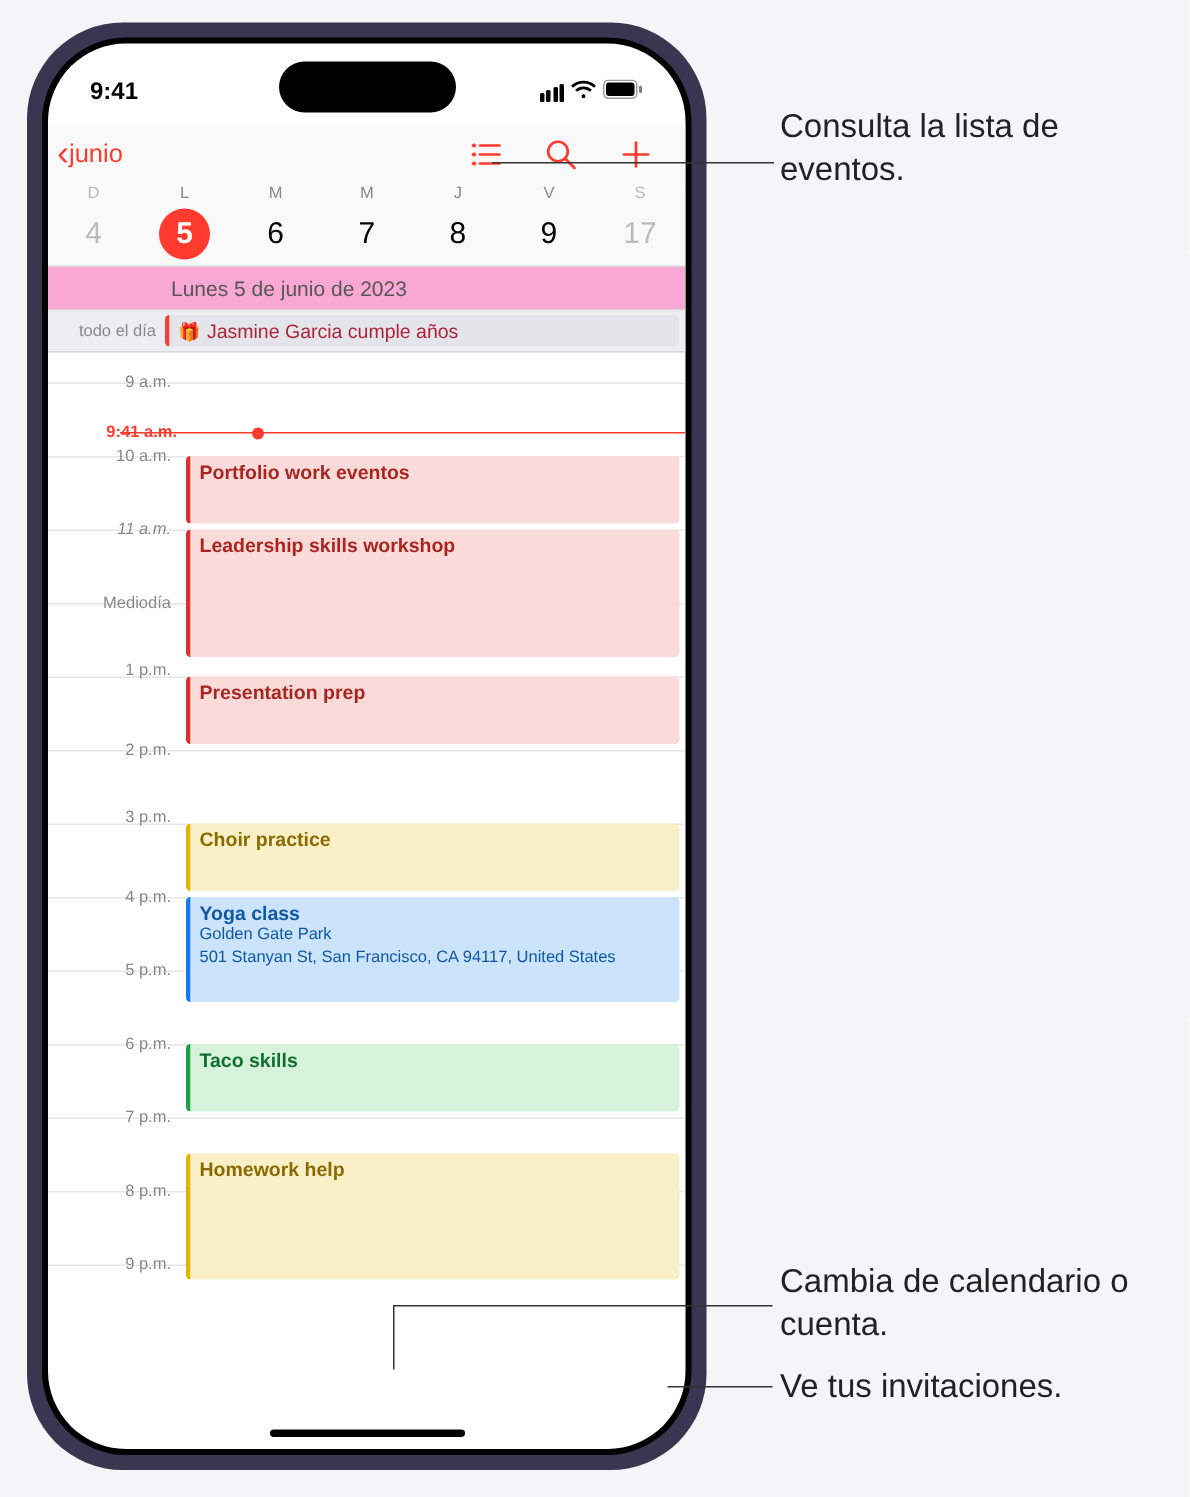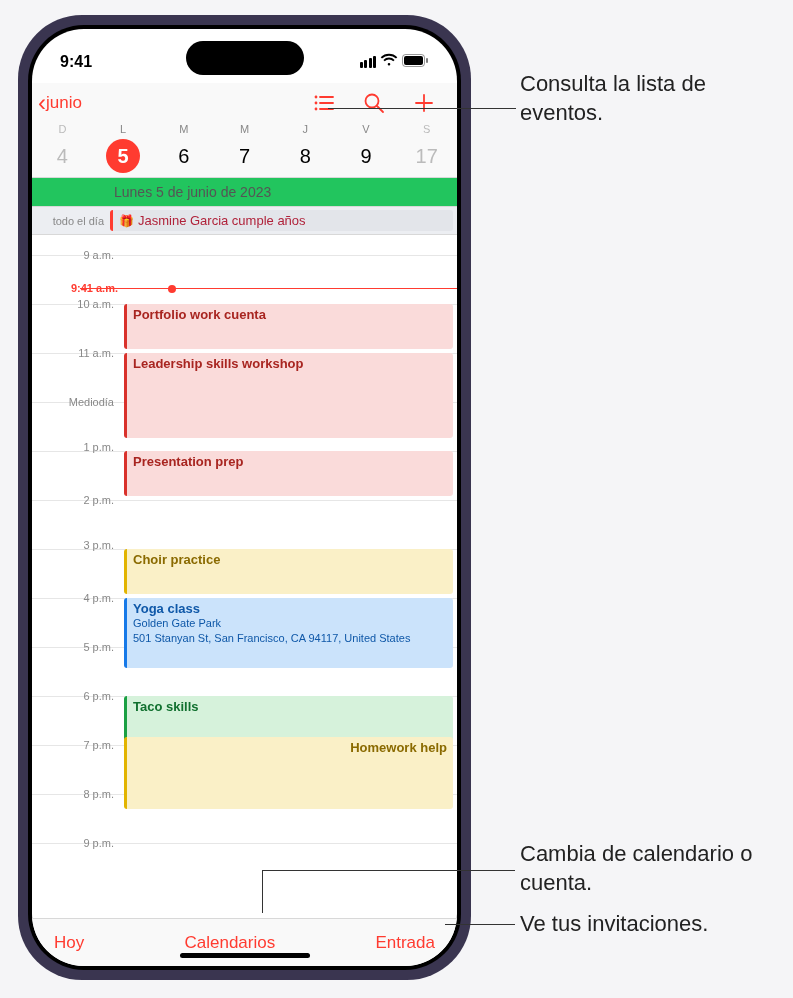--- a/index.html
+++ b/index.html
@@ -100,21 +100,21 @@
     width:34px; height:34px;
     align-items:center; justify-content:center;
     border-radius:50%;
   }
   .week-day-num.weekend { color:#bbb; }
   .week-day-num.selected { background:#ff3b30; color:#fff; font-weight:600; }
   .date-title {
     font-size:14px;
     color:#555;
     padding:6px 0 6px 82px;
-    background:#22c55e;
+    background:#f9a8d4;
     border-bottom:1px solid #d8d8d8;
   }
   .allday-row {
     display:flex;
     background:#eceef2;
     border-bottom:1px solid #d8d8d8;
     align-items:center;
     min-height:28px;
   }
   .allday-label {
@@ -303,21 +303,21 @@
           <span>Jasmine Garcia cumple años</span>
         </div>
       </div>
 
       <div class="timeline" id="timeline">
           <div class="hour-row" style="top: 20px;"></div>
           <div class="hour-label" style="top: 20px;">9 a.m.</div>
           <div class="hour-row" style="top: 69px;"></div>
           <div class="hour-label" style="top: 69px;">10 a.m.</div>
           <div class="hour-row" style="top: 118px;"></div>
-          <div class="hour-label" style="top: 118px;">11 a.m.</div>
+          <div class="hour-label" style="top: 118px; font-style: italic;">11 a.m.</div>
           <div class="hour-row" style="top: 167px;"></div>
           <div class="hour-label" style="top: 167px;">Mediodía</div>
           <div class="hour-row" style="top: 216px;"></div>
           <div class="hour-label" style="top: 212px;">1 p.m.</div>
           <div class="hour-row" style="top: 265px;"></div>
           <div class="hour-label" style="top: 265px;">2 p.m.</div>
           <div class="hour-row" style="top: 314px;"></div>
           <div class="hour-label" style="top: 310px;">3 p.m.</div>
           <div class="hour-row" style="top: 363px;"></div>
           <div class="hour-label" style="top: 363px;">4 p.m.</div>
@@ -329,49 +329,44 @@
           <div class="hour-label" style="top: 510px;">7 p.m.</div>
           <div class="hour-row" style="top: 559px;"></div>
           <div class="hour-label" style="top: 559px;">8 p.m.</div>
           <div class="hour-row" style="top: 608px;"></div>
           <div class="hour-label" style="top: 608px;">9 p.m.</div>
           <div class="now-line" style="top: 53.4833px;">
             <div class="now-dot"></div>
           </div>
           <div class="now-label" style="top: 53.4833px;">9:41 a.m.</div>
           <div class="event ev-red" style="top: 69px; height: 45px;">
-            <div>Portfolio work cuenta</div>
+            <div>Portfolio work eventos</div>
           </div>
           <div class="event ev-red" style="top: 118px; height: 85px;">
             <div>Leadership skills workshop</div>
           </div>
           <div class="event ev-red" style="top: 216px; height: 45px;">
             <div>Presentation prep</div>
           </div>
           <div class="event ev-yellow" style="top: 314px; height: 45px;">
             <div>Choir practice</div>
           </div>
           <div class="event ev-blue" style="top: 363px; height: 70px;">
             <div>Yoga class</div>
             <div class="sub">Golden Gate Park</div>
             <div class="sub">501 Stanyan St, San Francisco, CA 94117, United States</div>
           </div>
           <div class="event ev-green" style="top: 461px; height: 45px;">
             <div>Taco skills</div>
           </div>
-          <div class="event ev-yellow" style="top: 502px; height: 72px; text-align: right;">
+          <div class="event ev-yellow" style="top: 534px; height: 84px;">
             <div>Homework help</div>
           </div>
         </div>
 
-      <div class="bottom-bar">
-        <span>Hoy</span>
-        <span>Calendarios</span>
-        <span>Entrada</span>
-      </div>
 
       <div class="home-indicator"></div>
     </div>
   </div>
 </div>
 
 <div class="callout" style="left:520px; top:70px;">Consulta la lista de eventos.</div>
 <div class="callout-line" style="left:328px; top:108px; width:188px;"></div>
 
 <div class="callout" style="left:520px; top:840px;">Cambia de calendario o cuenta.</div>

